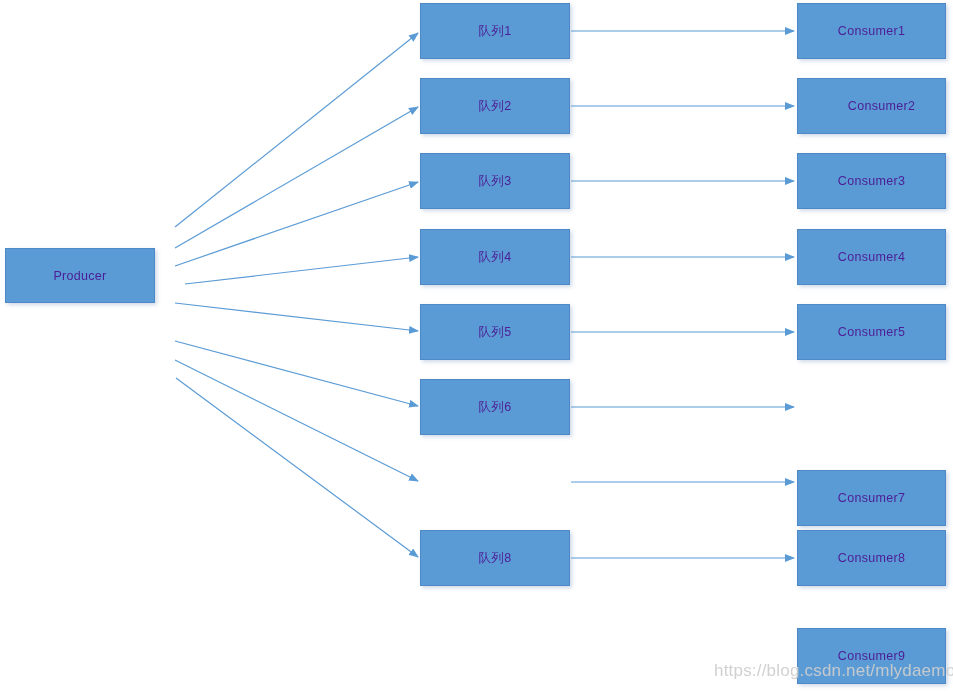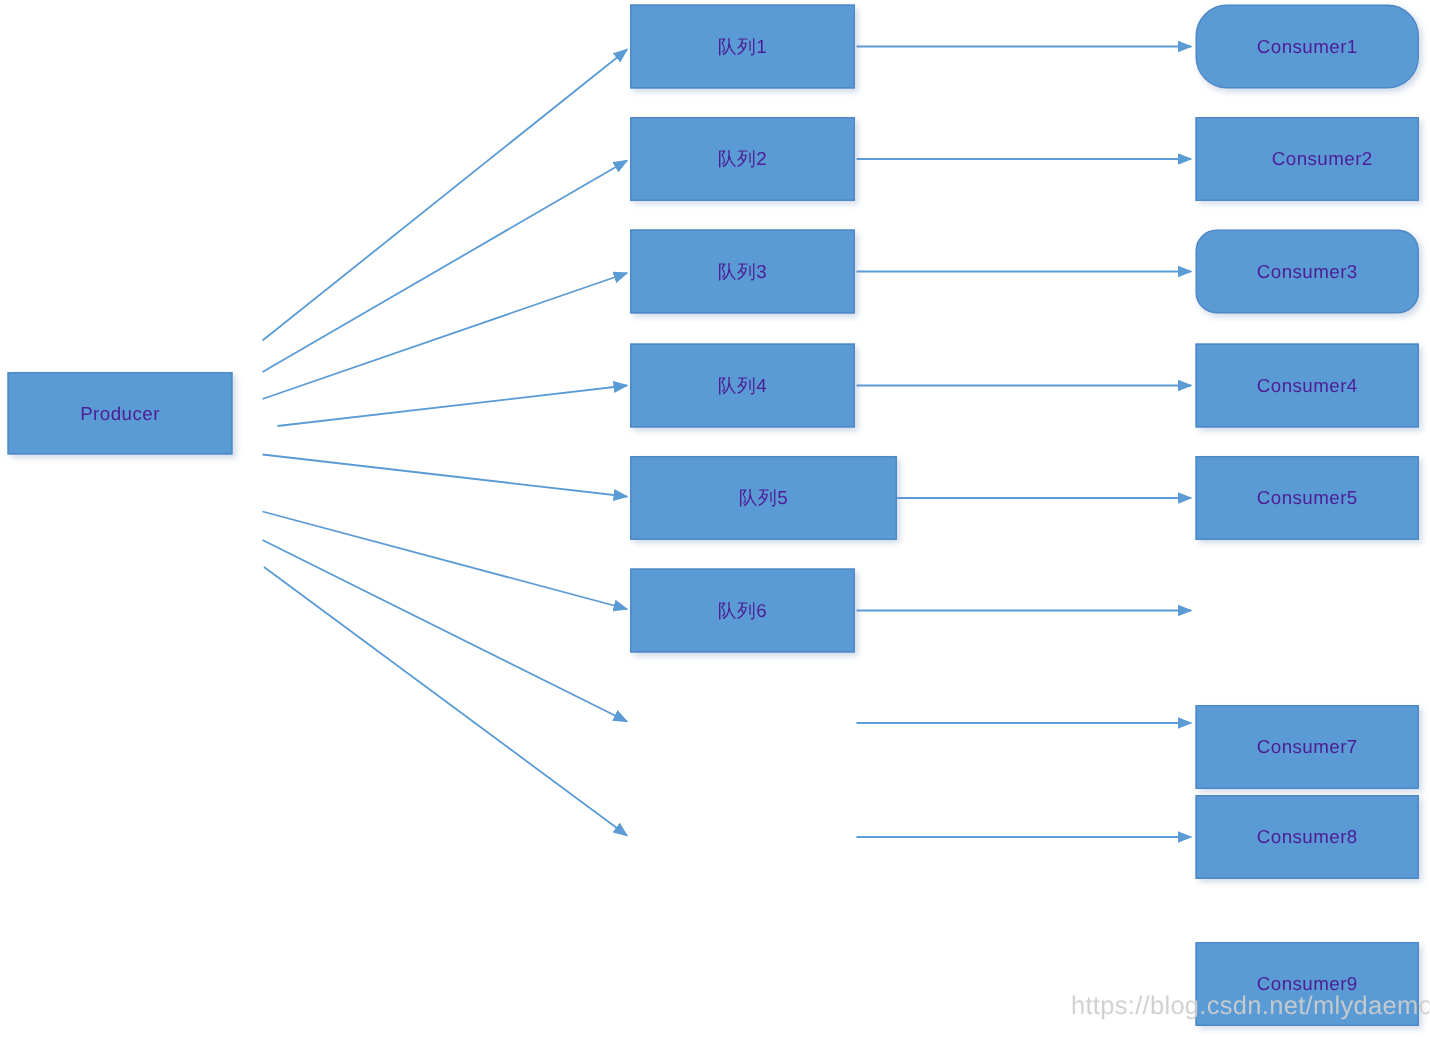--- a/index.html
+++ b/index.html
@@ -84,34 +84,37 @@
   </div>
   <div class="node" style="left:420px; top:78px;  width:150px; height:56px;">
     <span>队列2</span>
   </div>
   <div class="node" style="left:420px; top:153px; width:150px; height:56px;">
     <span>队列3</span>
   </div>
   <div class="node" style="left:420px; top:229px; width:150px; height:56px;">
     <span>队列4</span>
   </div>
-  <div class="node" style="left:420px; top:304px; width:178px; height:56px;">
+  <div class="node" style="left:420px; top:304px; width:150px; height:56px;">
     <span>队列5</span>
   </div>
   <div class="node" style="left:420px; top:379px; width:150px; height:56px;">
     <span>队列6</span>
   </div>
+  <div class="node" style="left:420px; top:530px; width:150px; height:56px;">
+    <span>队列8</span>
+  </div>
 
-  <div class="node" style="left:797px; top:3px;   width:149px; height:56px;border-radius:21px;">
+  <div class="node" style="left:797px; top:3px;   width:149px; height:56px;">
     <span>Consumer1</span>
   </div>
   <div class="node" style="left:797px; top:78px;  width:149px; height:56px;padding-left:20px;">
     <span>Consumer2</span>
   </div>
-  <div class="node" style="left:797px; top:153px; width:149px; height:56px;border-radius:14px;">
+  <div class="node" style="left:797px; top:153px; width:149px; height:56px;">
     <span>Consumer3</span>
   </div>
   <div class="node" style="left:797px; top:229px; width:149px; height:56px;">
     <span>Consumer4</span>
   </div>
   <div class="node" style="left:797px; top:304px; width:149px; height:56px;">
     <span>Consumer5</span>
   </div>
   <div class="node" style="left:797px; top:454px; width:149px; height:56px;margin-top:16px;">
     <span>Consumer7</span>

